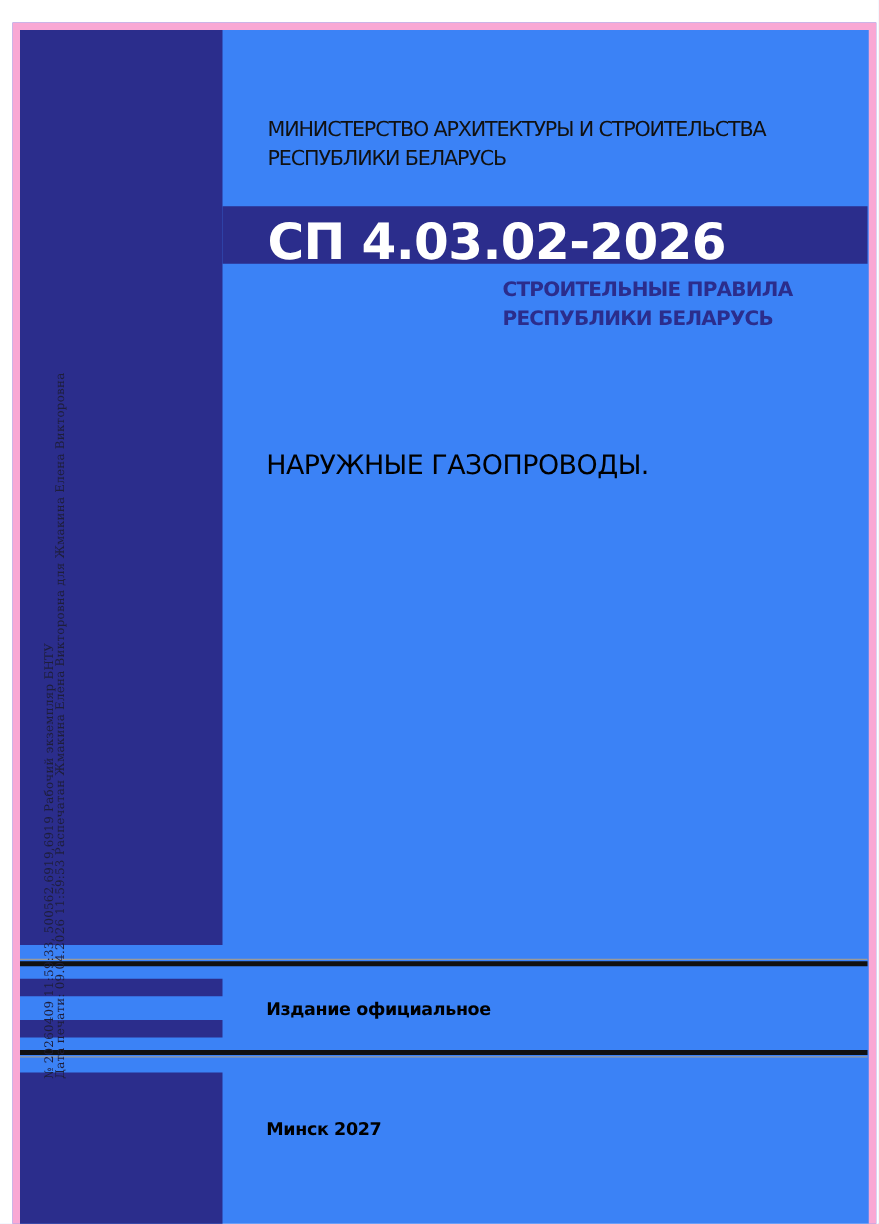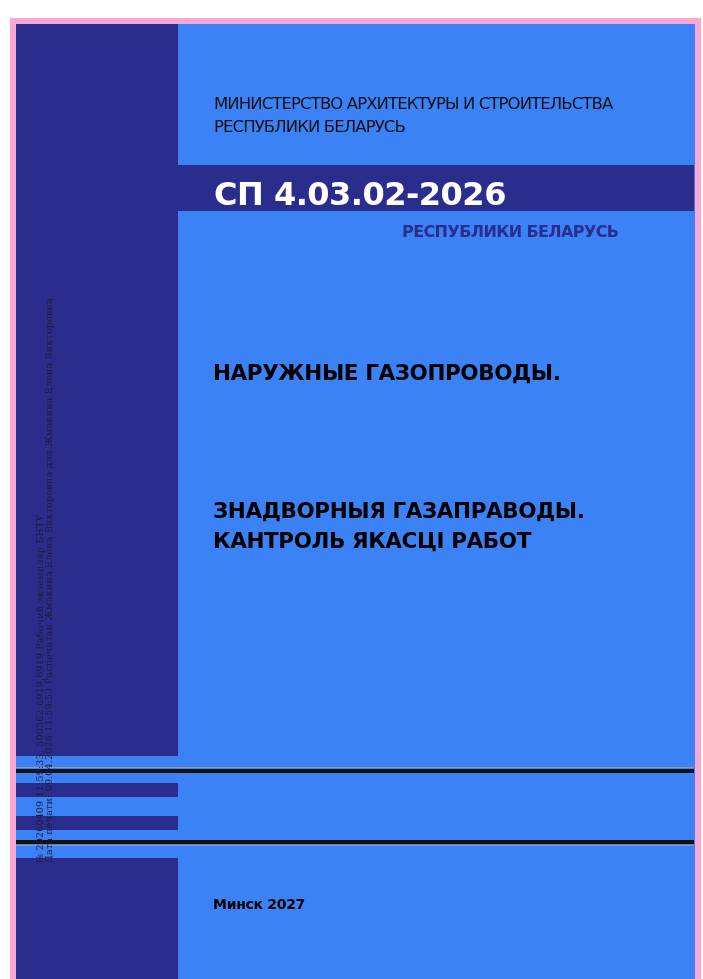--- a/index.html
+++ b/index.html
@@ -9,29 +9,29 @@
       border: 6px solid #f9a8d4; background: #3b82f6; box-sizing: content-box;
     }
     .abs { position: absolute; }
     .blue { background: #2b2d8c; }
     .hline { position: absolute; left: 0; width: 678px; }
     .ministry {
       left: 198px; top: 68px; font-size: 16.5px; line-height: 23px; color: #111;
       font-family: "DejaVu Sans", sans-serif; letter-spacing: -0.9px; white-space: nowrap;
     }
     .code {
-      left: 198px; top: 150px; font-size: 32px; line-height: 40px; color: #fff; font-weight: bold;
+      left: 198px; top: 150px; font-size: 40px; line-height: 40px; color: #fff; font-weight: bold;
       font-family: "DejaVu Sans", sans-serif; letter-spacing: -0.5px; white-space: nowrap;
     }
     .subtitle {
       left: 386px; top: 196px; font-size: 16px; line-height: 23px; color: #2b2d8c; font-weight: bold;
       font-family: "DejaVu Sans", sans-serif; letter-spacing: -0.6px; white-space: nowrap;
     }
     .title {
-      left: 197px; font-size: 21.5px; line-height: 30px; color: #000; font-weight: bold;
+      left: 197px; font-size: 21.5px; line-height: 30px; color: #000; font-weight: normal;
       font-family: "DejaVu Sans", sans-serif; letter-spacing: -0.4px; white-space: nowrap;
     }
     .small-bold {
       left: 197px; font-size: 14px; line-height: 18px; color: #000; font-weight: bold;
       font-family: "DejaVu Sans", sans-serif; letter-spacing: -0.3px; white-space: nowrap;
     }
     .watermark {
       position: absolute; left: 19px; top: 839px;
       transform-origin: 0 0; transform: rotate(-90deg);
       font-family: "DejaVu Serif", serif; font-size: 9.5px; line-height: 9px;
@@ -59,32 +59,30 @@
   <div class="abs blue" style="left:0; top:834px; width:162px; height:128px;"></div>
 
   <div class="abs ministry">
     <div>МИНИСТЕРСТВО АРХИТЕКТУРЫ И СТРОИТЕЛЬСТВА</div>
     <div>РЕСПУБЛИКИ БЕЛАРУСЬ</div>
   </div>
 
   <div class="abs code">СП 4.03.02-2026</div>
 
   <div class="abs subtitle">
+    <div>СТРОИТЕЛЬНЫЕ ПРАВИЛА</div>
     <div>РЕСПУБЛИКИ БЕЛАРУСЬ</div>
   </div>
 
   <div class="abs title" style="top:334px;">
     <div>НАРУЖНЫЕ ГАЗОПРОВОДЫ.</div>
   </div>
 
-  <div class="abs title" style="top:472px;">
-    <div>ЗНАДВОРНЫЯ ГАЗАПРАВОДЫ.</div>
-    <div>КАНТРОЛЬ ЯКАСЦІ РАБОТ</div>
-  </div>
 
+  <div class="abs small-bold" style="top:775px;">Издание официальное</div>
 
   <div class="abs small-bold" style="top:871px;">Минск 2027</div>
 
   <div class="watermark">
     <div>№ 20260409 11:59:33, 500562,6919,6919 Рабочий экземпляр БНТУ</div>
     <div>Дата печати: 09.04.2026 11:59:53 Распечатан Жмакина Елена Викторовна для Жмакина Елена Викторовна</div>
   </div>
 </div>
 
 </body></html>

